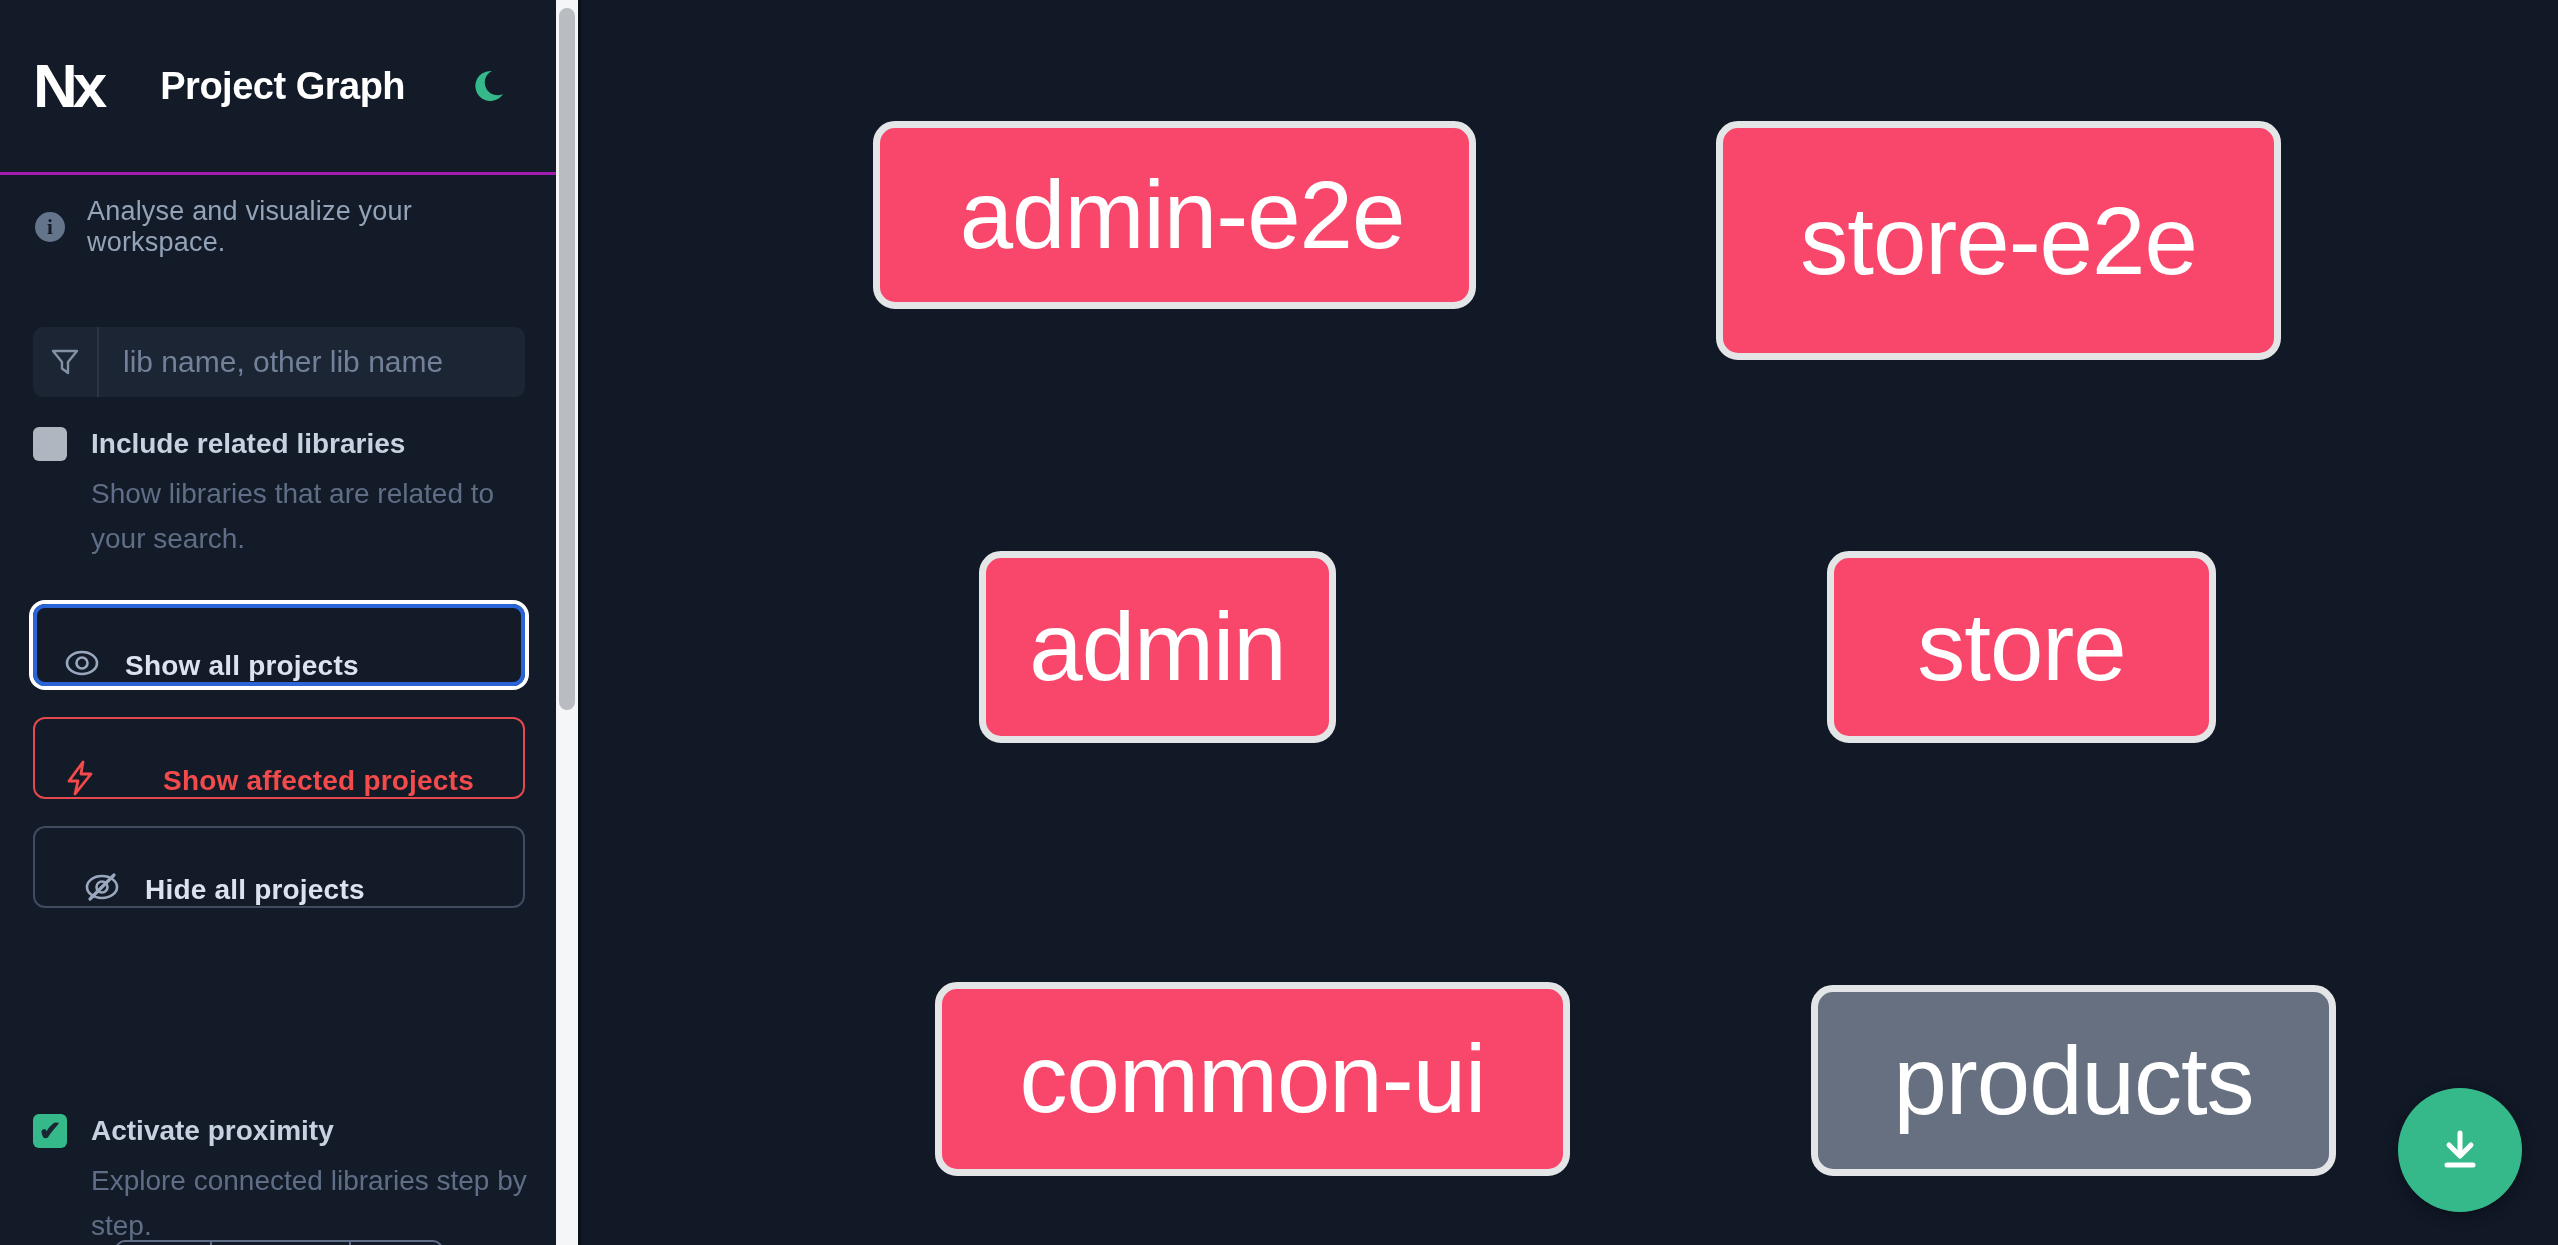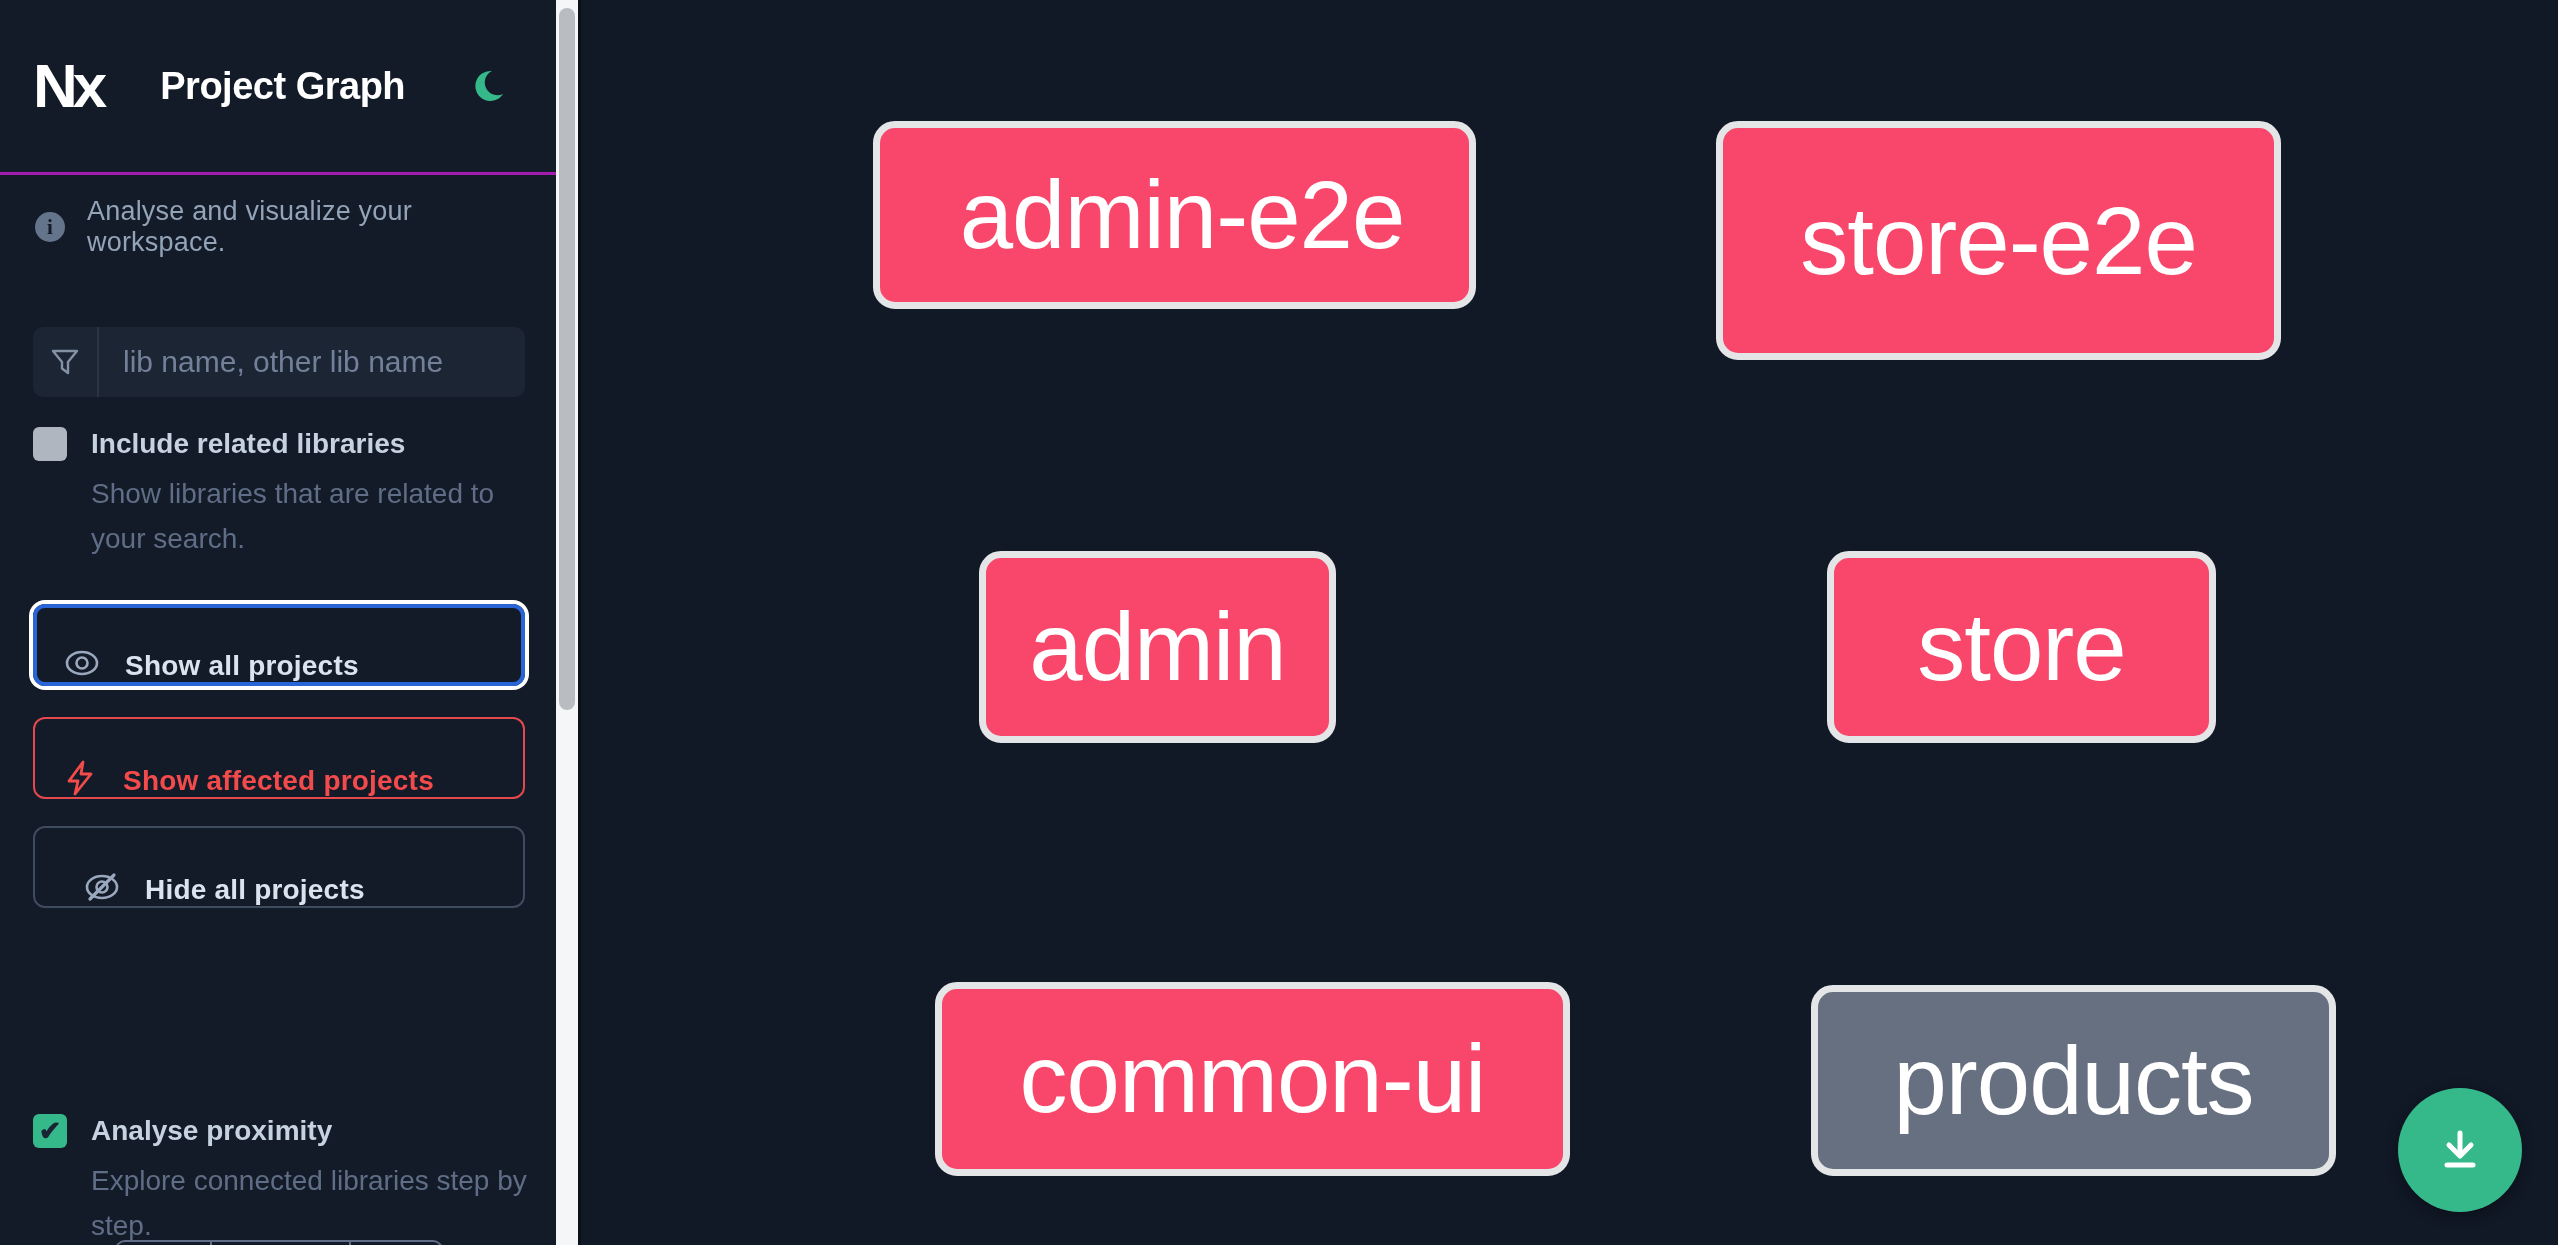--- a/index.html
+++ b/index.html
@@ -39,21 +39,21 @@
   .opt-label{color:#c7d2e1;font-size:28px;font-weight:700;line-height:38px;}
   .opt-desc{color:#5f6e86;font-size:28px;line-height:45px;max-width:450px;margin-top:8px;}
   #opt-0{top:425px;} #opt-1{top:945px;} #opt-2{top:1112px;}
 
   .action-btn{position:absolute;left:33px;width:492px;height:82px;border-radius:12px;
         display:flex;align-items:flex-end;gap:24px;padding:0 26px;background:transparent;cursor:pointer;}
   #action-0{top:604px;border:4px solid #2a65d8;box-shadow:0 0 0 4px #ffffff;}
   #action-1{top:717px;border:2px solid #e5484d;}
   #action-2{top:826px;border:2px solid #3f4b5e;padding-left:48px;}
   .action-label{font-size:28px;font-weight:700;color:#dbe3ee;letter-spacing:0.2px;}
-  #action-1 .action-label{color:#f34b4b;}
+  #action-1 .action-label{color:#f34b4b;margin-left:40px;}
   .action-ic{width:38px;height:38px;flex:0 0 38px;}
 
   #stepper-sliver{position:absolute;left:115px;top:1240px;width:328px;height:14px;
         border:2px solid #5f6e86;border-bottom:none;border-radius:10px 10px 0 0;
         display:grid;grid-template-columns:95px 139px 94px;}
   #stepper-sliver .seg{border-right:2px solid #5f6e86;}
   #stepper-sliver .seg:last-child{border-right:none;}
 
   
   #scroll-track{position:absolute;left:556px;top:0;width:22px;height:1245px;background:#f5f6f7;}
@@ -152,21 +152,21 @@
       </svg>
       <span class="action-label">Hide all projects</span>
     </button>
 
 
     <div class="opt" id="opt-2">
       <div class="opt-box green">
           <span class="opt-check">✔</span>
         </div>
       <div>
-        <div class="opt-label">Analyse proximity</div>
+        <div class="opt-label">Activate proximity</div>
         <div class="opt-desc">Explore connected libraries step by step.</div>
       </div>
     </div>
 
     <div id="stepper-sliver">
       <div class="seg"></div>
       <div class="seg"></div>
       <div class="seg"></div>
     </div>
   </div>

